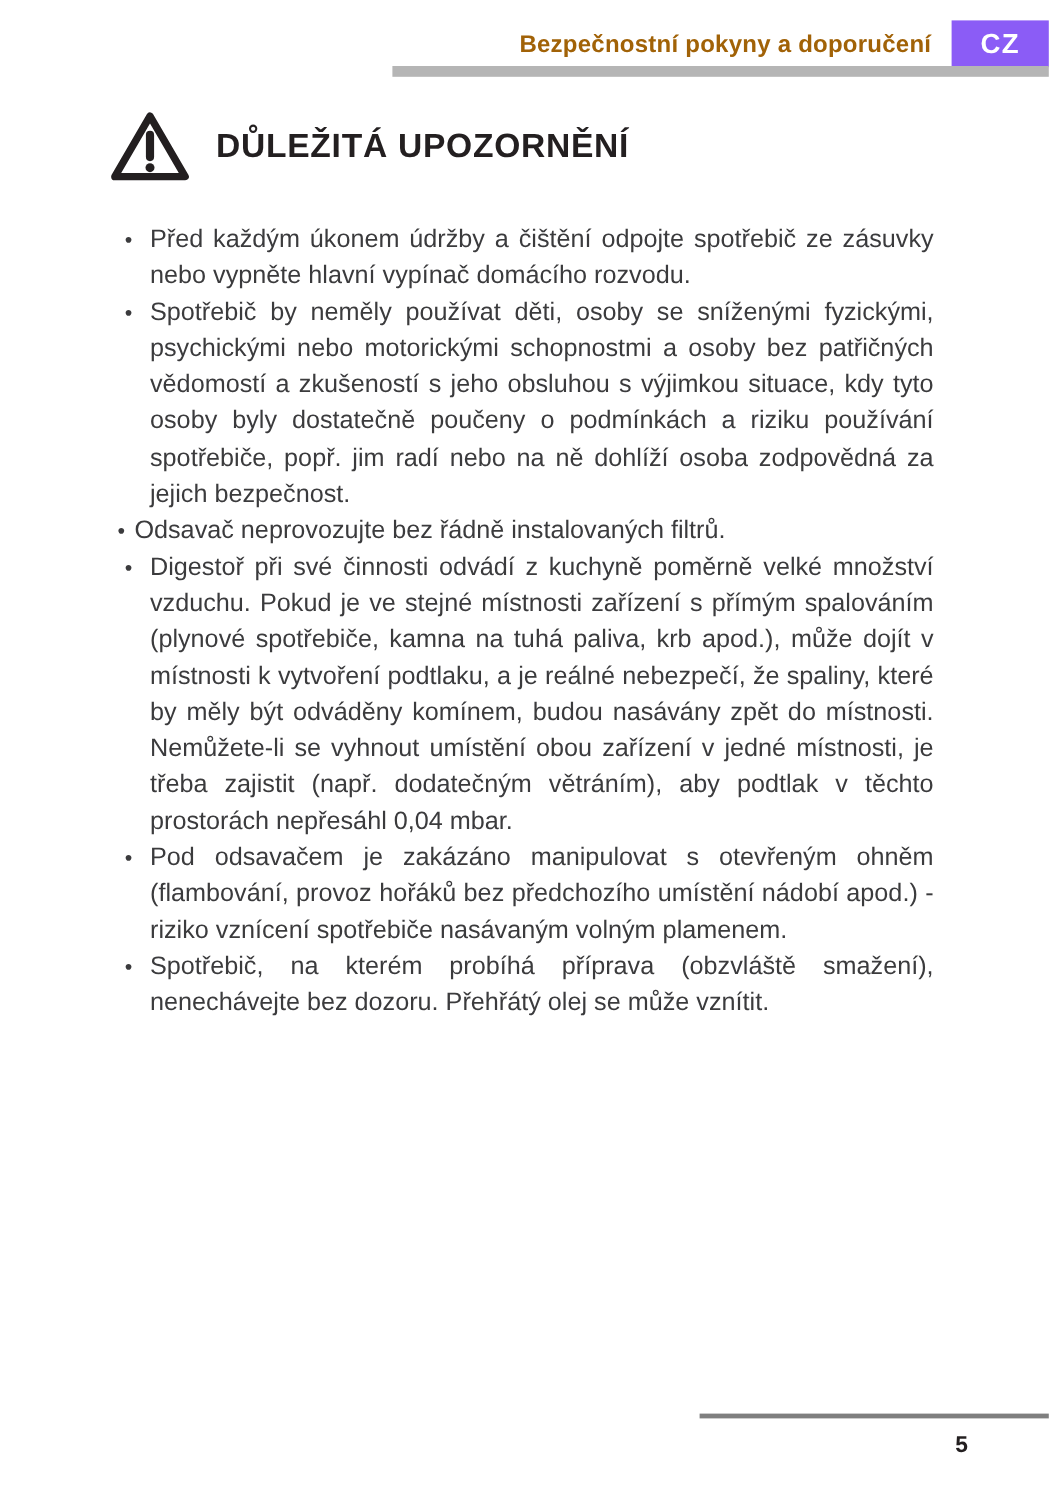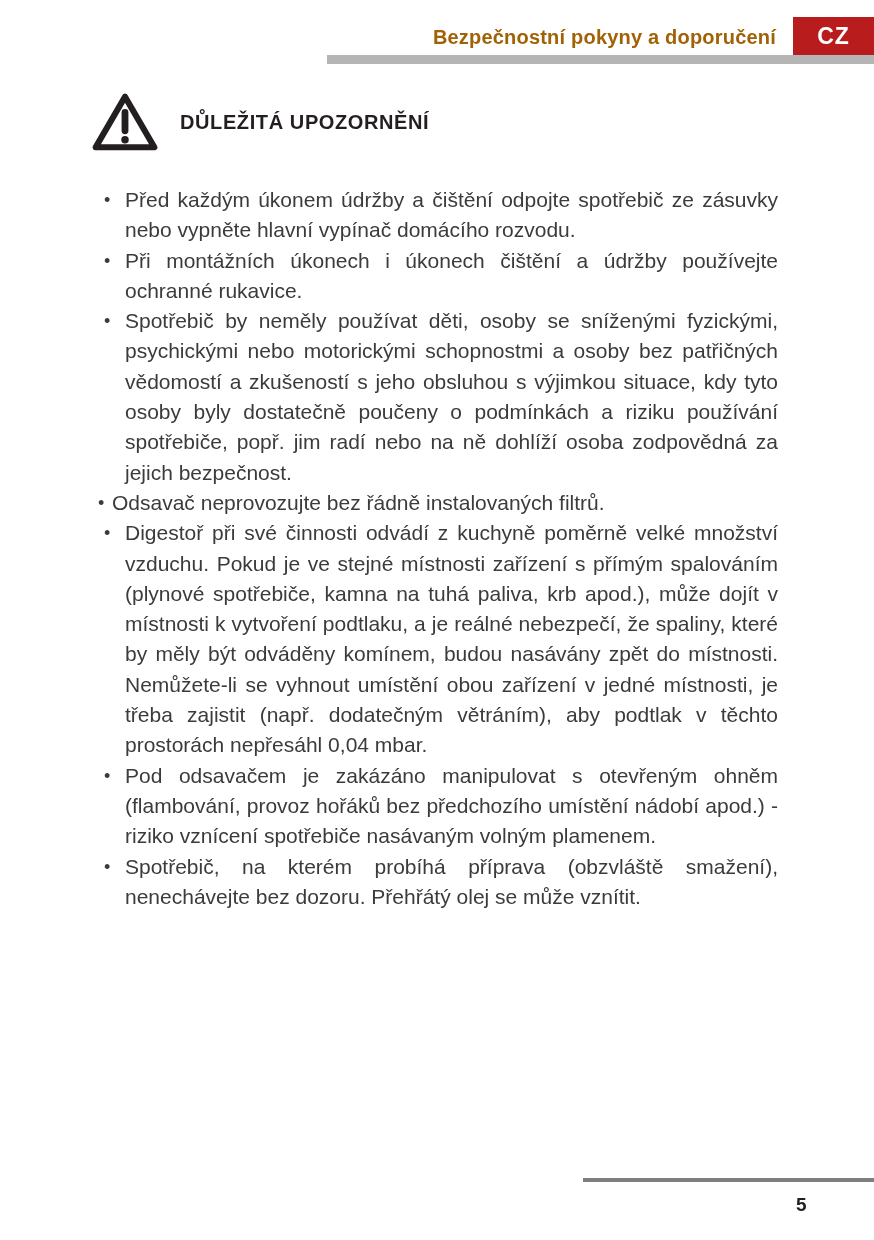--- a/index.html
+++ b/index.html
@@ -18,21 +18,21 @@
     top: 26px; right: 98px;
     font-size: 20px; font-weight: bold;
     color: #a16207;
     letter-spacing: 0.2px;
     white-space: nowrap;
   }
   .cz-badge {
     position: absolute;
     left: 793px; top: 17px;
     width: 81px; height: 39px;
-    background: #b91c1c;
+    background: #8b5cf6;
     color: #ffffff;
     font-size: 23px; font-weight: bold;
     display: flex; align-items: center; justify-content: center;
     letter-spacing: 1px;
   }
   .header-rule {
     position: absolute;
     left: 327px; top: 55px;
     width: 547px; height: 9px;
     background: #b5b5b5;
@@ -40,21 +40,21 @@
 
   
   .warning-head {
     position: absolute;
     left: 88px; top: 92px;
     display: flex; align-items: center; gap: 18px;
   }
   .tri-icon { width: 74px; height: 60px; display: block; }
   .warning-head h1 {
     margin: 0;
-    font-size: 20px; font-weight: bold;
+    font-size: 28px; font-weight: bold;
     color: #231f20;
     letter-spacing: 0.6px;
     white-space: nowrap;
   }
 
   
   .bullets {
     position: absolute;
     left: 92px; top: 173px;
     width: 674px;
@@ -111,21 +111,20 @@
         <path d="M50 7 L93 81 L7 81 Z" fill="none" stroke="#231f20" stroke-width="9" stroke-linejoin="round"></path>
         <line x1="50" y1="30" x2="50" y2="57" stroke="#231f20" stroke-width="10" stroke-linecap="round"></line>
         <circle cx="50" cy="70" r="5.5" fill="#231f20"></circle>
       </svg>
     </span>
     <h1>DŮLEŽITÁ UPOZORNĚNÍ</h1>
   </div>
 
   <ul class="bullets">
     <li>Před každým úkonem údržby a čištění odpojte spotřebič ze zásuvky nebo vypněte hlavní vypínač domácího rozvodu.</li>
-    <li>Při montážních úkonech i úkonech čištění a údržby používejte ochranné rukavice.</li>
     <li>Spotřebič by neměly používat děti, osoby se sníženými fyzic­kými, psychickými nebo motorickými schopnostmi a osoby bez patřičných vědomostí a zkušeností s jeho obsluhou s vý­jimkou situace, kdy tyto osoby byly dostatečně poučeny o podmínkách a riziku používání spotřebiče, popř. jim radí nebo na ně dohlíží osoba zodpovědná za jejich bezpečnost.</li>
     <li class="tight">Odsavač neprovozujte bez řádně instalovaných filtrů.</li>
     <li>Digestoř při své činnosti odvádí z kuchyně poměrně velké množství vzduchu. Pokud je ve stejné místnosti zařízení s pří­mým spalováním (plynové spotřebiče, kamna na tuhá paliva, krb apod.), může dojít v místnosti k vytvoření podtlaku, a je reálné nebezpečí, že spaliny, které by měly být odváděny komínem, budou nasávány zpět do místnosti. Nemůžete-li se vyhnout umístění obou zařízení v jedné místnosti, je třeba zajistit (např. dodatečným větráním), aby podtlak v těchto prostorách nepřesáhl 0,04 mbar.</li>
     <li>Pod odsavačem je zakázáno manipulovat s otevřeným ohněm (flambování, provoz hořáků bez předchozího umístění nádobí apod.) - riziko vznícení spotřebiče nasávaným volným plamenem.</li>
     <li>Spotřebič, na kterém probíhá příprava (obzvláště smažení), nenechávejte bez dozoru. Přehřátý olej se může vznítit.</li>
   </ul>
 
   <div class="footer-rule"></div>
 
   <div class="page-number">5</div>

